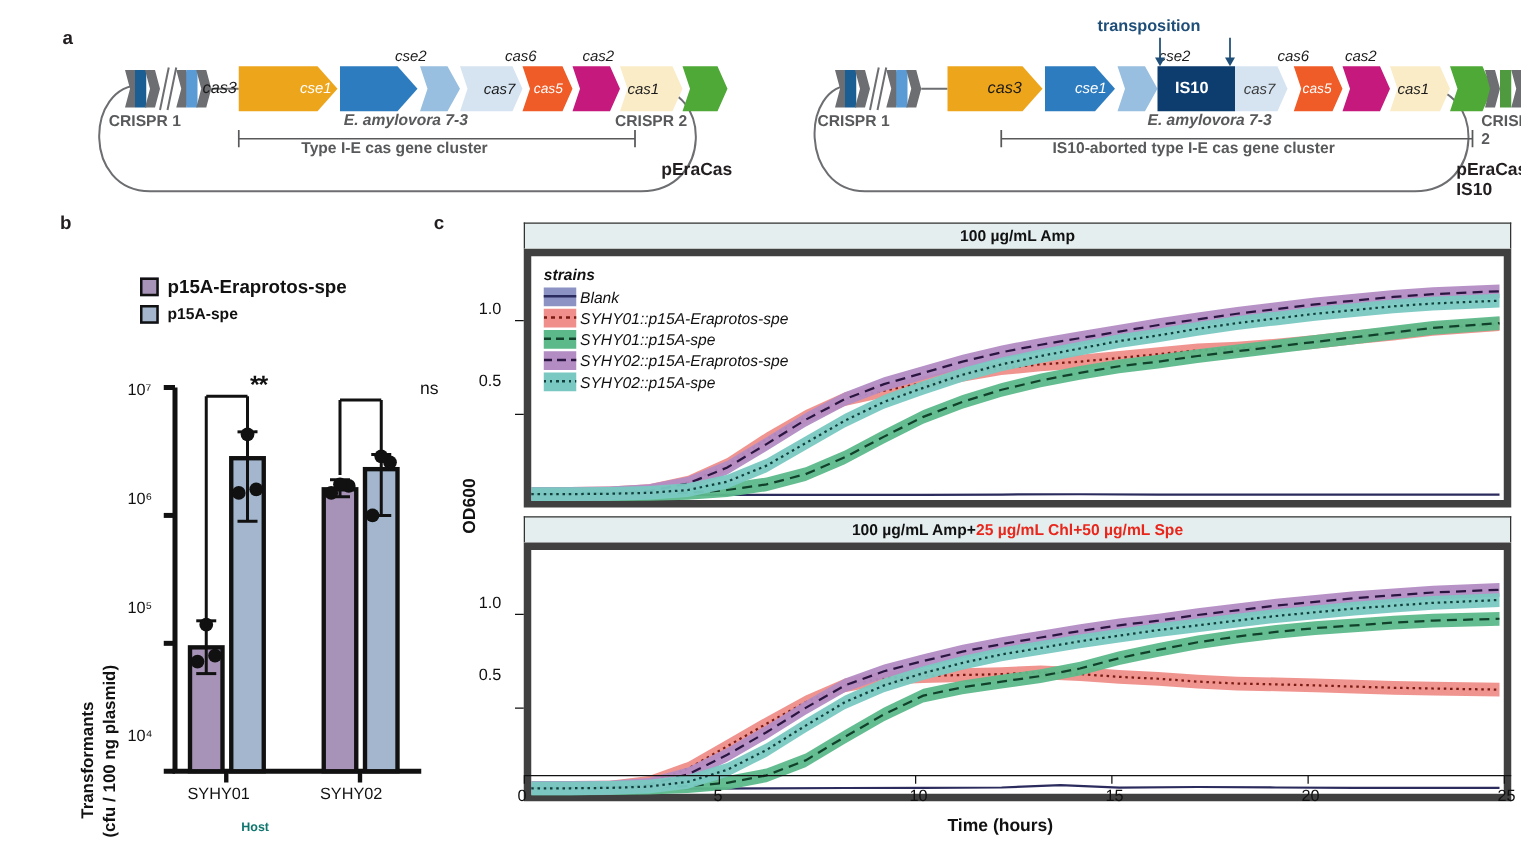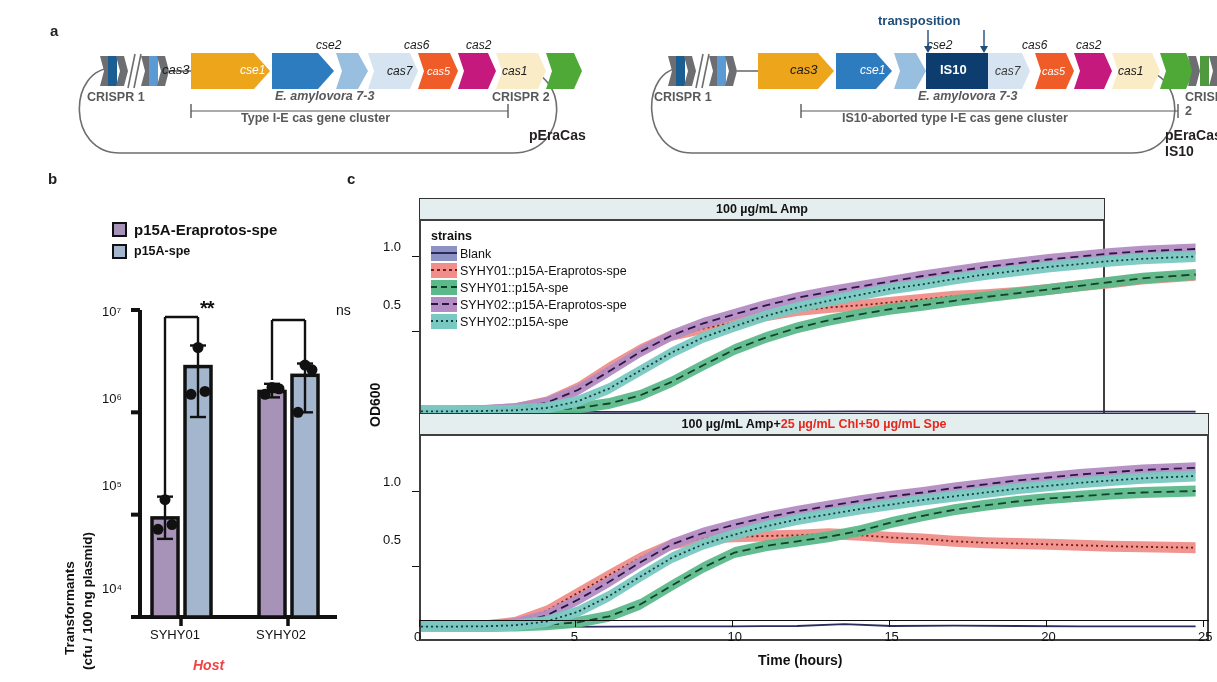--- a/index.html
+++ b/index.html
@@ -20,21 +20,21 @@
   .plasmid svg{ display:block; }
   
   #panel-b{ position:absolute; left:40px; top:165px; width:310px; height:515px; }
   
   #panel-c{ position:absolute; left:345px; top:165px; width:872px; height:517px; }
   .facet-title{
     font-size:12.5px; font-weight:bold; color:#111; text-align:center;
     background:#e4eeee; border:1px solid #333; border-bottom:none;
     line-height:20px; height:21px;
   }
-  .facet-body{ border:2px solid #404040; background:#fff; position:relative; }
+  .facet-body{ border:6px solid #404040; background:#fff; position:relative;font-style:italic; }
   .red-txt{ color:#e8261b; }
   .legend-c{ position:absolute; left:10px; top:8px; font-size:12.5px; color:#111; }
   .legend-c .lg-title{ font-weight:bold; margin-bottom:2px; }
   .legend-row{ display:flex; align-items:center; height:17px; }
   .legend-sw{ width:26px; height:15px; margin-right:3px; position:relative; }
   .legend-sw .ln{ position:absolute; left:0; right:0; top:6px; height:2px; }
   .legend-lbl{ white-space:nowrap; }
   .tick-lbl{ position:absolute; font-size:13px; color:#111; }
 </style>
 </head>
@@ -231,33 +231,33 @@
       <line x1="125" y1="152" x2="158" y2="152" stroke="#111" stroke-width="2.4"></line>
       <line x1="125" y1="152" x2="125" y2="337" stroke="#111" stroke-width="2.4"></line>
       <line x1="158" y1="152" x2="158" y2="188" stroke="#111" stroke-width="2.4"></line>
       <line x1="232" y1="155" x2="265" y2="155" stroke="#111" stroke-width="2.4"></line>
       <line x1="232" y1="155" x2="232" y2="215" stroke="#111" stroke-width="2.4"></line>
       <line x1="265" y1="155" x2="265" y2="198" stroke="#111" stroke-width="2.4"></line>
     </svg>
 
   <span style="position:absolute; left:110px; top:462px; font-size:13px; color:#111;">SYHY01</span>
   <span style="position:absolute; left:216px; top:462px; font-size:13px; color:#111;">SYHY02</span>
-  <span style="position:absolute; left:153px; top:492px; font-size:14px; font-weight:bold; color:#ef4444;font-style:italic;">Host</span>
+  <span style="position:absolute; left:153px; top:492px; font-size:10px; font-weight:bold; color:#0f766e;">Host</span>
 
   <span style="position:absolute; left:160px; top:132px; font-size:20px; font-weight:bold; color:#111; letter-spacing:-1px;">**</span>
   <span style="position:absolute; left:272px; top:137px; font-size:14px; color:#111;margin-left:24px;">ns</span>
 </div>
 
 <div id="panel-c">
   <span class="panel-letter" style="left:2px; top:5px;">c</span>
 
   <span style="position:absolute; left:22px; top:262px; font-size:14px; font-weight:bold; color:#111;
                transform:rotate(-90deg); transform-origin:left top; white-space:nowrap;">OD600</span>
 
-  <div style="position:absolute; left:74px; top:13px; width:686px;margin-top:20px;">
+  <div style="position:absolute; left:74px; top:13px; width:790px;">
     <div class="facet-title">
       <span>100 µg/mL Amp</span>
     </div>
     <div class="facet-body" style="height:207px;">
       <svg id="c-top-svg" width="788" height="205" style="display:block;">
           <path d="M 0.0,190.8 L 62.7,190.8 L 125.4,190.8 L 188.2,190.8 L 250.9,190.8 L 313.6,190.8 L 376.3,190.6 L 439.0,190.4 L 501.8,190.6 L 564.5,190.6 L 627.2,190.6 L 689.9,190.6 L 774.6,190.6" fill="none" stroke="#2b2b5e" stroke-width="1.8" stroke-dasharray="none"></path>
           <path d="M 0.0,184.5 L 31.4,184.5 L 62.7,184.2 L 94.1,182.3 L 125.4,175.5 L 156.8,161.3 L 188.2,141.0 L 219.5,123.0 L 250.9,108.8 L 282.2,102.0 L 313.6,96.0 L 345.0,89.3 L 376.3,84.0 L 407.7,81.0 L 439.0,78.8 L 470.4,75.8 L 501.8,72.8 L 533.1,69.8 L 564.5,68.3 L 595.8,66.0 L 627.2,63.0 L 658.6,59.3 L 689.9,56.3 L 721.3,52.5 L 774.6,48.8 L 774.6,59.8 L 721.3,63.5 L 689.9,67.3 L 658.6,70.3 L 627.2,74.0 L 595.8,77.0 L 564.5,79.3 L 533.1,80.8 L 501.8,83.8 L 470.4,86.8 L 439.0,89.8 L 407.7,92.0 L 376.3,95.0 L 345.0,100.3 L 313.6,107.0 L 282.2,113.0 L 250.9,119.8 L 219.5,134.0 L 188.2,152.0 L 156.8,172.3 L 125.4,186.5 L 94.1,193.3 L 62.7,195.2 L 31.4,195.5 L 0.0,195.5 Z" fill="#ef8e8a" opacity="0.95" stroke="none"></path>
           <path d="M 0.0,190.0 L 31.4,190.0 L 62.7,189.7 L 94.1,187.8 L 125.4,181.0 L 156.8,166.8 L 188.2,146.5 L 219.5,128.5 L 250.9,114.3 L 282.2,107.5 L 313.6,101.5 L 345.0,94.8 L 376.3,89.5 L 407.7,86.5 L 439.0,84.3 L 470.4,81.3 L 501.8,78.3 L 533.1,75.3 L 564.5,73.8 L 595.8,71.5 L 627.2,68.5 L 658.6,64.8 L 689.9,61.8 L 721.3,58.0 L 774.6,54.3" fill="none" stroke="#7a1a12" stroke-width="1.8" stroke-dasharray="2,3"></path>
           <path d="M 0.0,184.8 L 31.4,184.8 L 62.7,184.8 L 94.1,184.5 L 125.4,183.8 L 156.8,181.5 L 188.2,177.0 L 219.5,168.8 L 250.9,155.3 L 282.2,138.8 L 313.6,123.0 L 345.0,111.0 L 376.3,101.3 L 407.7,93.8 L 439.0,87.8 L 470.4,82.5 L 501.8,78.8 L 533.1,74.3 L 564.5,70.5 L 595.8,66.8 L 627.2,63.0 L 658.6,59.3 L 689.9,55.5 L 721.3,51.8 L 774.6,48.0 L 774.6,59.0 L 721.3,62.8 L 689.9,66.5 L 658.6,70.3 L 627.2,74.0 L 595.8,77.8 L 564.5,81.5 L 533.1,85.3 L 501.8,89.8 L 470.4,93.5 L 439.0,98.8 L 407.7,104.8 L 376.3,112.3 L 345.0,122.0 L 313.6,134.0 L 282.2,149.8 L 250.9,166.3 L 219.5,179.8 L 188.2,188.0 L 156.8,192.5 L 125.4,194.8 L 94.1,195.5 L 62.7,195.8 L 31.4,195.8 L 0.0,195.8 Z" fill="#5cb98a" opacity="0.95" stroke="none"></path>
           <path d="M 0.0,190.3 L 31.4,190.3 L 62.7,190.3 L 94.1,190.0 L 125.4,189.3 L 156.8,187.0 L 188.2,182.5 L 219.5,174.3 L 250.9,160.8 L 282.2,144.3 L 313.6,128.5 L 345.0,116.5 L 376.3,106.8 L 407.7,99.3 L 439.0,93.3 L 470.4,88.0 L 501.8,84.3 L 533.1,79.8 L 564.5,76.0 L 595.8,72.3 L 627.2,68.5 L 658.6,64.8 L 689.9,61.0 L 721.3,57.3 L 774.6,53.5" fill="none" stroke="#11402b" stroke-width="1.8" stroke-dasharray="8,5"></path>

